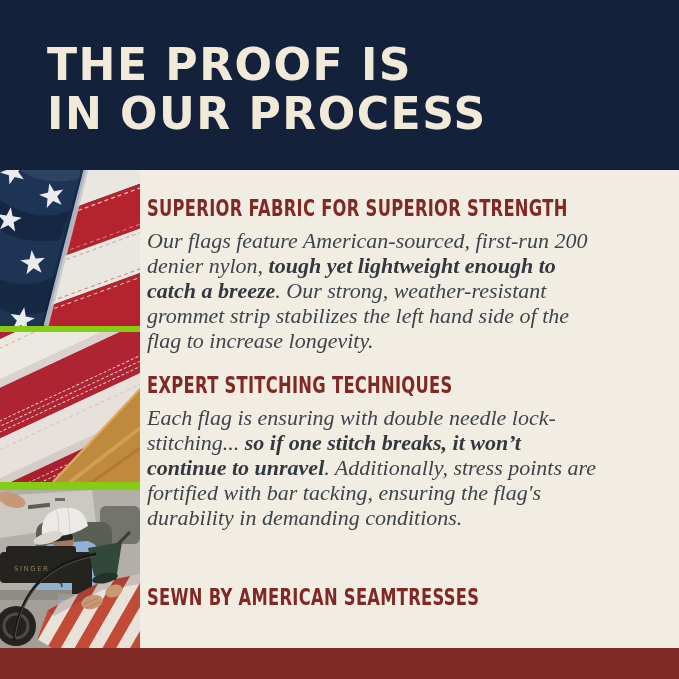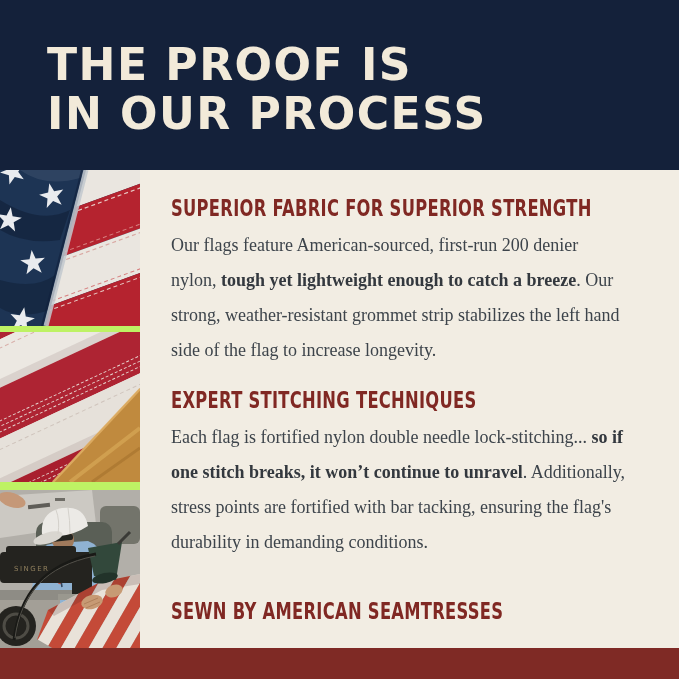--- a/index.html
+++ b/index.html
@@ -17,53 +17,53 @@
     font-family:"DejaVu Sans",sans-serif;
     font-weight:700;
     font-size:45px;line-height:49px;letter-spacing:1.5px;
     transform:scaleX(0.98);transform-origin:left top;
     white-space:nowrap;
   }
 
   
   .photo-col{
     position:absolute;left:0;top:170px;width:140px;height:478px;
-    background:#bef264;
+    background:#84cc16;
   }
   .photo{position:absolute;left:0;margin:0;width:140px;overflow:hidden;}
   .photo svg{display:block;}
   .photo-1{top:0;height:156px;}
   .photo-2{top:162px;height:150px;}
   .photo-3{top:320px;height:158px;}
 
   
   .panel{
     position:absolute;left:140px;top:170px;right:0;bottom:31px;
     background:#f2ede3;
     box-sizing:border-box;
-    padding:27px 34px 0 31px;
+    padding:27px 34px 0 7px;
   }
   .section{margin:0;}
   .section + .section{margin-top:21px;}
-  .section:last-child{margin-top:40px;}
+  .section:last-child{margin-top:56px;}
   .section-heading{
     margin:0;
     color:#802823;
     font-family:"DejaVu Sans",sans-serif;
     font-weight:700;
     font-size:23px;line-height:22px;letter-spacing:0.4px;
     transform:scaleX(0.71);transform-origin:left center;
     white-space:nowrap;
   }
   .section-body{
     margin:9px 0 0 0;
     width:454px;
     color:#3d444b;
     font-family:"Liberation Serif",serif;
-    font-size:18px;line-height:35px;
+    font-size:22px;line-height:25px;font-style:italic;
   }
   .section-body strong{font-weight:700;color:#33383e;}
 
   
   .bottom-bar{
     position:absolute;left:0;right:0;bottom:0;height:31px;
     background:#7f2a25;
   }
 </style>
 </head>
@@ -222,21 +222,21 @@
 
   <main class="panel">
 
     <section class="section">
       <h2 class="section-heading">SUPERIOR FABRIC FOR SUPERIOR STRENGTH</h2>
       <p class="section-body"><span>Our flags feature American-sourced, first-run 200 denier nylon, </span><strong>tough yet lightweight enough to catch a breeze</strong><span>. Our strong, weather-resistant grommet strip stabilizes the left hand side of the flag to increase longevity.</span></p>
     </section>
 
     <section class="section">
       <h2 class="section-heading">EXPERT STITCHING TECHNIQUES</h2>
-      <p class="section-body"><span>Each flag is fortified nylon double needle lock-stitching... </span><strong>so if one stitch breaks, it won’t continue to unravel</strong><span>. Additionally, stress points are fortified with bar tacking, ensuring the flag's durability in demanding conditions.</span></p>
+      <p class="section-body"><span>Each flag is ensuring with double needle lock-stitching... </span><strong>so if one stitch breaks, it won’t continue to unravel</strong><span>. Additionally, stress points are fortified with bar tacking, ensuring the flag's durability in demanding conditions.</span></p>
     </section>
 
     <section class="section">
       <h2 class="section-heading">SEWN BY AMERICAN SEAMTRESSES</h2>
     </section>
 
   </main>
 
   <footer class="bottom-bar"></footer>
 

